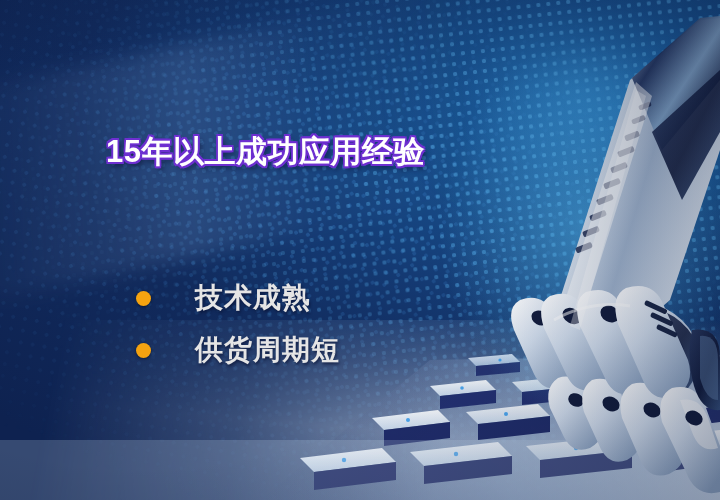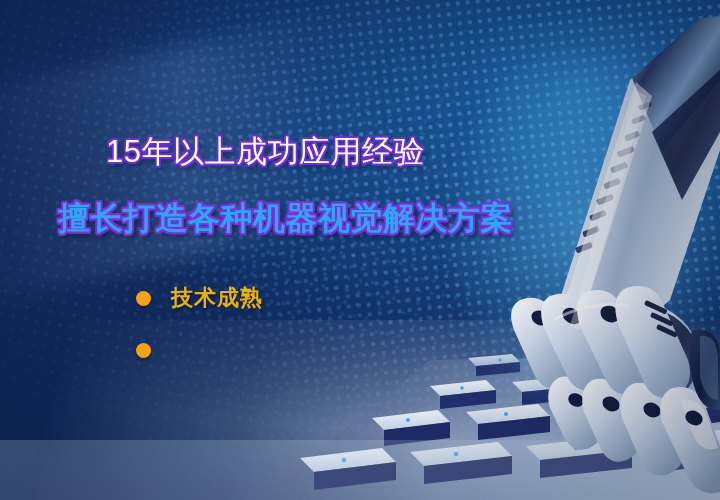--- a/index.html
+++ b/index.html
@@ -76,21 +76,21 @@
   
   .content {
     position: absolute;
     left: 0; top: 0;
     width: 520px; height: 500px;
   }
   .headline-1 {
     position: absolute;
     left: 106px; top: 131px;
     font-size: 31px;
-    font-weight: 400;
+    font-weight: 700;
     letter-spacing: 0.5px;
     color: #ffffff;
     white-space: nowrap;
     text-shadow:
       -1.6px -1.6px 0 #6d2fd0, 1.6px -1.6px 0 #6d2fd0,
       -1.6px  1.6px 0 #6d2fd0, 1.6px  1.6px 0 #6d2fd0,
        0 -1.8px 0 #6d2fd0, 0 1.8px 0 #6d2fd0,
       -1.8px 0 0 #6d2fd0, 1.8px 0 0 #6d2fd0,
        3px 4px 5px rgba(12,20,55,0.75);
   }
@@ -119,24 +119,24 @@
     height: 52px;
   }
   .bullet-dot {
     width: 15px; height: 15px;
     border-radius: 50%;
     background: #f5a310;
     flex: 0 0 auto;
     box-shadow: 0 1px 3px rgba(0,0,0,0.45);
   }
   .bullet-label {
-    margin-left: 20px;
-    font-size: 22px;
+    margin-left: 44px;
+    font-size: 28px;
     font-weight: 700;
-    color: #eab308;
+    color: #e5e5e5;
     letter-spacing: 1px;
     white-space: nowrap;
     text-shadow: 1px 2px 3px rgba(8,16,48,0.7);
   }
 </style>
 </head>
 <body>
 
 <div id="banner">
 
@@ -324,29 +324,29 @@
     <path d="M154 320 Q190 300 230 306" stroke="#ffffff" stroke-width="3" fill="none" opacity="0.55"></path>
     <path d="M236 90 L246 96 L180 330 L170 326 Z" fill="#ffffff" opacity="0.35"></path>
   </svg>
 
   <div class="bg-vignette"></div>
 
   <div class="content">
 
     <div class="headline-1">15年以上成功应用经验</div>
 
-    <div class="headline-2">擅长打造各种机器视觉解决方案</div>
 
     <div class="bullets">
 
       <div class="bullet-row">
         <span class="bullet-dot"></span>
         <span class="bullet-label">技术成熟</span>
       </div>
 
 
       <div class="bullet-row">
         <span class="bullet-dot"></span>
+        <span class="bullet-label">供货周期短</span>
       </div>
 
     </div>
   </div>
 </div>
 
 </body></html>

